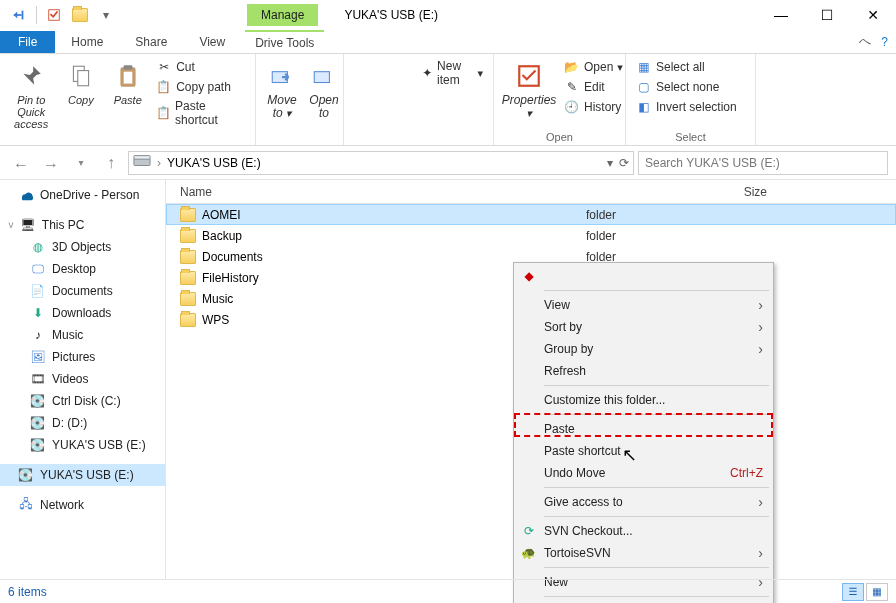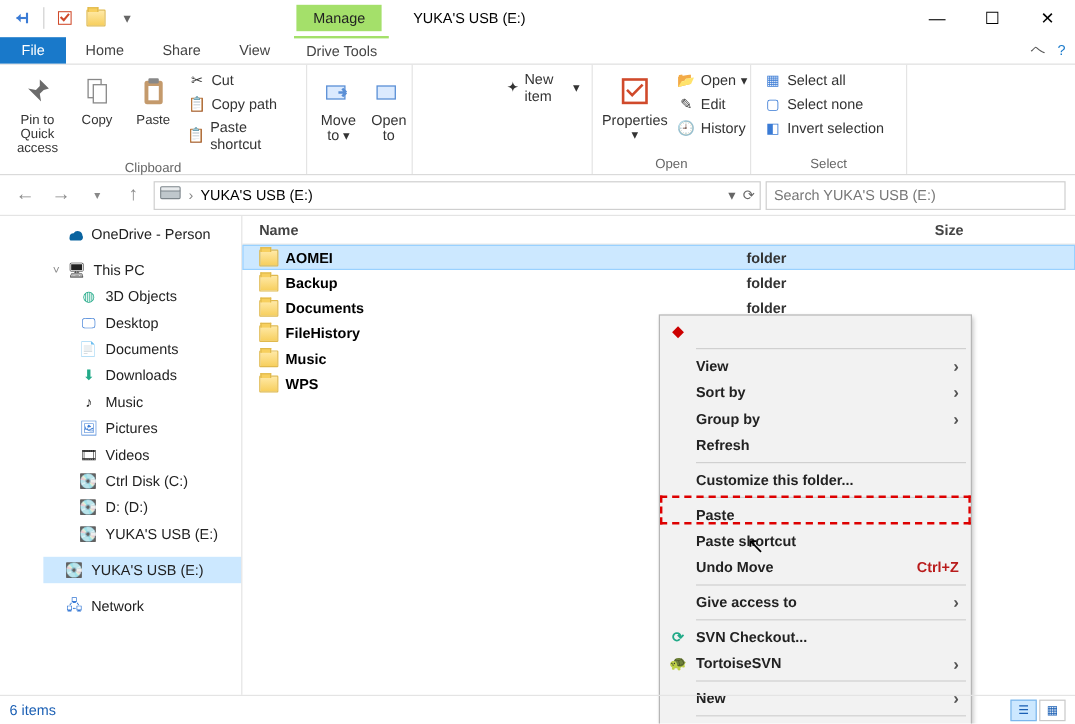--- a/index.html
+++ b/index.html
@@ -21,42 +21,42 @@
 .file-tab { background:#1979ca; color:#fff; padding:4px 18px; display:flex; align-items:center; }
 .tab { padding:4px 16px; color:#444; display:flex; align-items:center; }
 .drive-tools { margin-left: 4px; padding:4px 10px; border-top:2px solid #a4e06a; }
 .tabrow-right { margin-left:auto; display:flex; align-items:center; padding-right:8px; gap:10px; color:#555; }
 
 
 .ribbon { height: 92px; display:flex; border-bottom:1px solid #dadada; background:#fff; }
 .group { border-right:1px solid #e4e4e4; padding:4px 8px 2px; display:flex; flex-direction:column; }
 .group-body { flex:1; display:flex; align-items:flex-start; gap:6px; }
 .group-label { text-align:center; font-size:11px; color:#666; padding-top:2px; }
-.bigbtn { display:flex; flex-direction:column; align-items:center; width:50px; gap:2px; padding:2px; }
+.bigbtn { display:flex; flex-direction:column; align-items:center; width:50px; gap:2px; padding:2px;font-style:italic; }
 .bigbtn .ic { width:32px; height:32px; display:flex; align-items:center; justify-content:center; }
 .bigbtn .lbl { font-size:11px; text-align:center; line-height:1.1; color:#333; }
 .smallbtns { display:flex; flex-direction:column; gap:2px; }
 .smallbtn { display:flex; align-items:center; gap:4px; font-size:11px; color:#333; padding:1px 2px; }
 .smallbtn .ic { width:16px; height:16px; display:flex; align-items:center; justify-content:center; }
 
 
 .navrow { height:34px; display:flex; align-items:center; gap:4px; padding:4px 8px; border-bottom:1px solid #e4e4e4; }
 .navbtn { width:26px; height:26px; display:flex; align-items:center; justify-content:center; color:#888; font-size:16px; }
 .address { flex:1; border:1px solid #cfcfcf; height:24px; display:flex; align-items:center; padding:0 4px; gap:6px; }
 .search { width:250px; border:1px solid #cfcfcf; height:24px; display:flex; align-items:center; padding:0 6px; color:#777; }
 
 
-.body { display:flex; height: calc(603px - 30px - 24px - 92px - 34px - 24px); margin-left: 36px; }
+.body { display:flex; height: calc(603px - 30px - 24px - 92px - 34px - 24px); }
 .navpane { width:166px; border-right:1px solid #e4e4e4; overflow:hidden; padding-top:4px; }
 .nav-item { display:flex; align-items:center; gap:6px; padding:3px 6px 3px 18px; color:#222; }
 .nav-item.sel { background:#cce8ff; }
 .nav-item .ic { width:16px; height:16px; display:flex; align-items:center; justify-content:center; }
 .nav-group { margin-bottom:8px; }
 
-.content { flex:1; position:relative;font-weight:bold; }
+.content { flex:1; position:relative; }
 .cols { display:flex; border-bottom:1px solid #e4e4e4; height:24px; align-items:center; color:#444; }
 .col { padding:0 8px; border-right:1px solid transparent; }
 .col.name { width:340px; padding-left:14px; }
 .col.type { width:110px; margin-left:80px; }
 .col.size { width:80px; text-align:right; }
 .rows {}
 .row { display:flex; align-items:center; height:21px; }
 .row .fname { display:flex; align-items:center; gap:6px; width:340px; padding-left:14px; }
 .row .ftype { width:110px; margin-left:80px; color:#333; }
 .row.sel { background:#cce8ff; outline:1px solid #99d1ff; outline-offset:-1px; }
@@ -165,21 +165,20 @@
         <div class="smallbtn">
             <span class="ic">📋</span>
             <span>Copy path</span>
           </div>
         <div class="smallbtn">
             <span class="ic">📋</span>
             <span>Paste shortcut</span>
           </div>
       </div>
     </div>
-    <div class="group-label">Clipboard</div>
   </div>
 
   <div class="group" style="width:88px;">
     <div class="group-body">
       <div class="bigbtn" style="width:40px;">
         <div class="ic">
             <svg width="26" height="26" viewBox="0 0 24 24">
               <rect x="3" y="8" width="14" height="10" fill="#dbeafe" stroke="#5a8fd6"></rect>
               <path d="M12 13h6m0 0l-3-3m3 3l-3 3" stroke="#5a8fd6" fill="none" stroke-width="2"></path>
             </svg>

